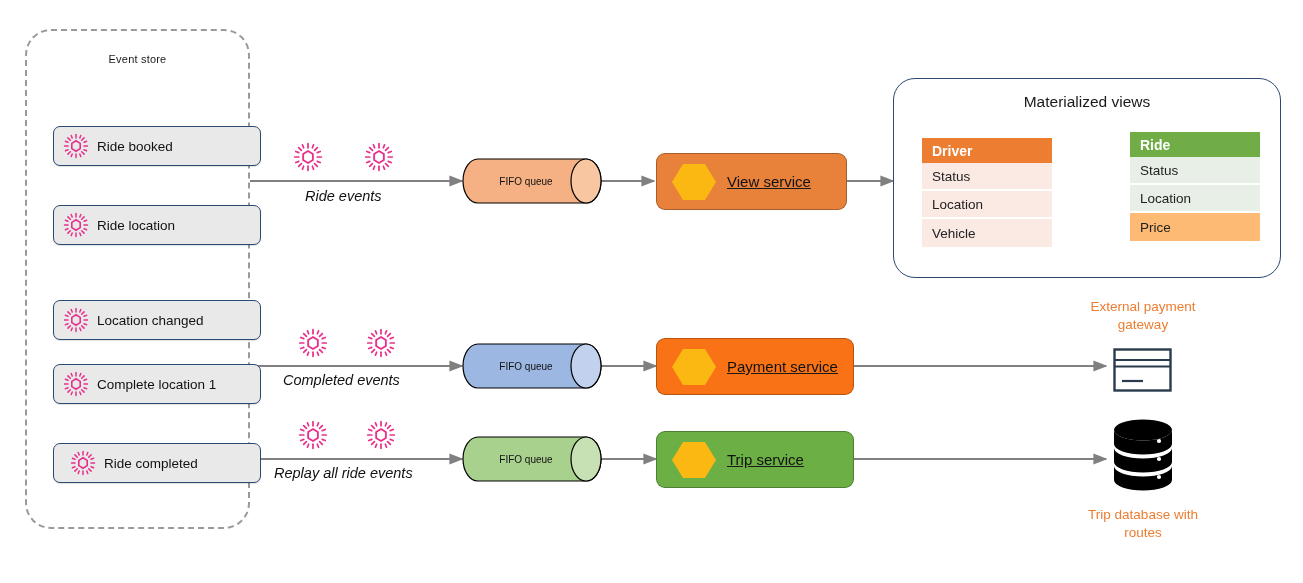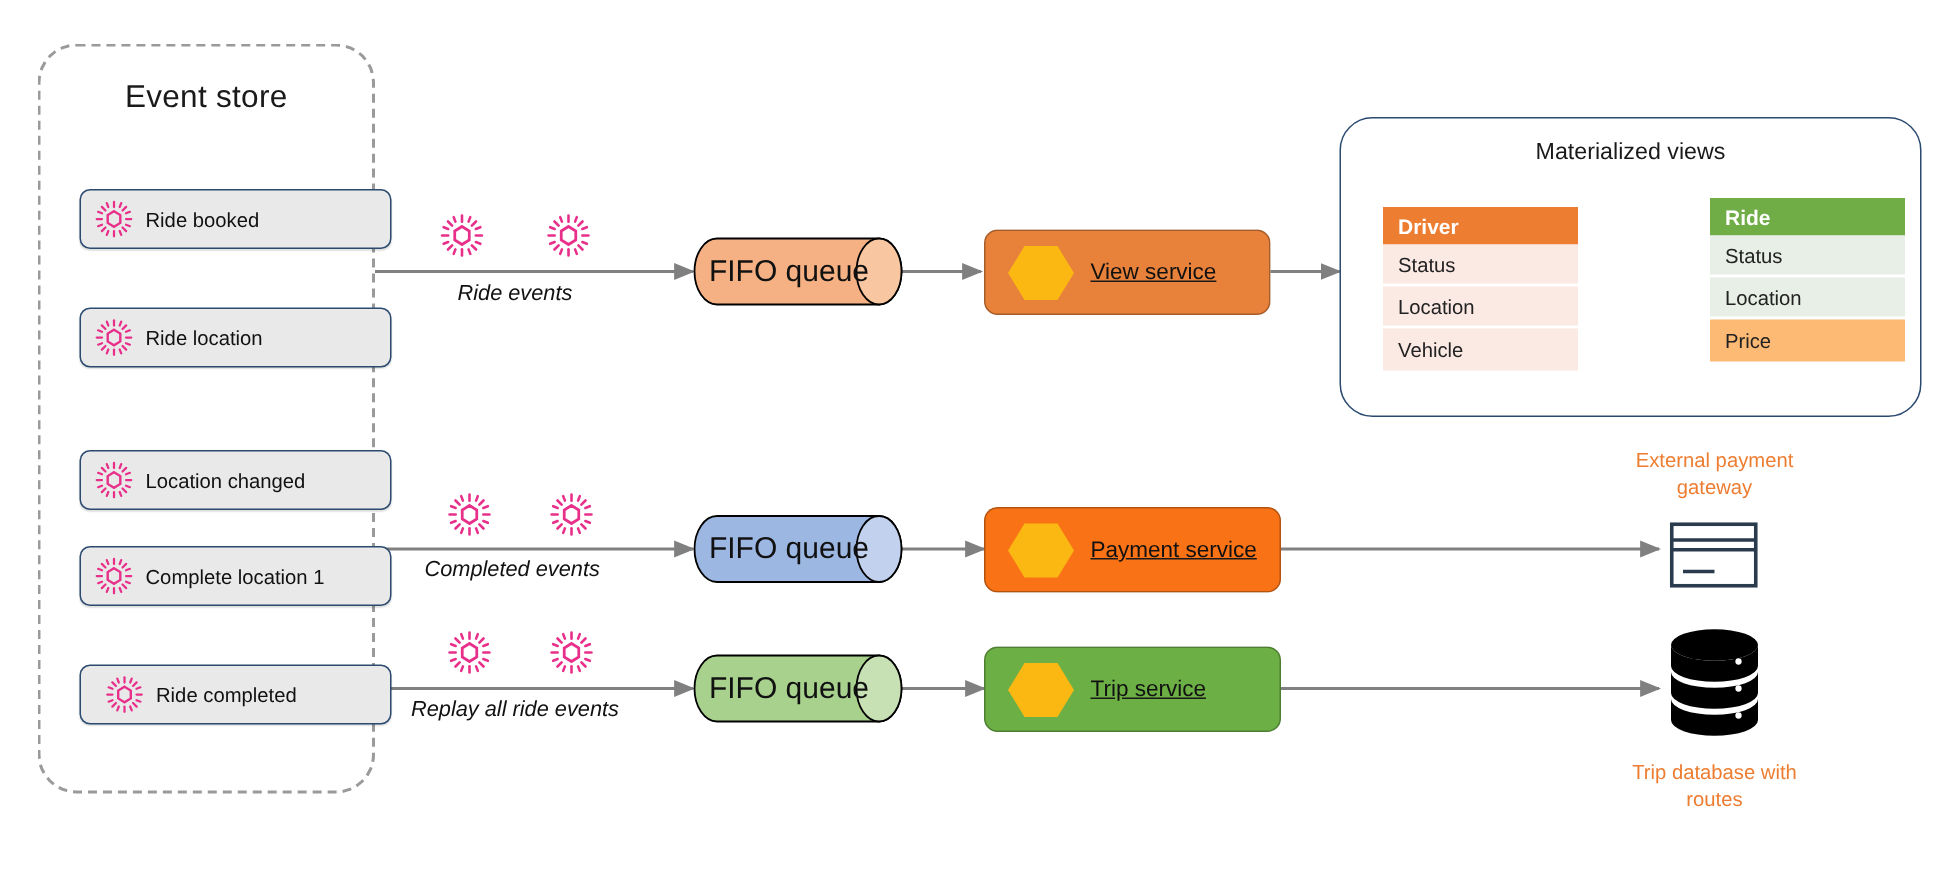--- a/index.html
+++ b/index.html
@@ -13,21 +13,21 @@
   svg.wires{position:absolute;left:0;top:0;width:1303px;height:583px;overflow:visible;}
 
   
   .event-store{
     position:absolute;left:25px;top:29px;width:225px;height:500px;
     border:2px dashed #9a9a9a;border-radius:26px;background:#ffffff;
     box-sizing:border-box;
   }
   .event-store-title{
     position:absolute;left:0;top:22px;width:100%;text-align:center;
-    font-size:21px;color:#1a1a1a;letter-spacing:.2px;
+    font-size:11px;color:#1a1a1a;letter-spacing:.2px;
   }
   .ev-item{
     position:absolute;left:53px;width:208px;height:40px;
     background:#e9e9e9;border:1.4px solid #2b4a70;border-radius:7px;
     box-sizing:border-box;display:flex;align-items:center;gap:8px;padding-left:9px;
     box-shadow:0 1px 1px rgba(0,0,0,.12);
   }
   .ev-item .label{font-size:13.5px;color:#111;white-space:nowrap;}
 
   
@@ -36,21 +36,21 @@
   
   .flow-label{
     position:absolute;font-style:italic;font-size:14.5px;color:#111;white-space:nowrap;
   }
 
   
   .queue{position:absolute;}
   .queue .qname{
     position:absolute;left:0;top:0;width:100%;height:100%;
     display:flex;align-items:center;justify-content:center;
-    font-size:20px;color:#111;padding-right:12px;box-sizing:border-box;
+    font-size:10px;color:#111;padding-right:12px;box-sizing:border-box;
     pointer-events:none;
   }
 
   
   .service{
     position:absolute;border-radius:9px;box-sizing:border-box;
     display:flex;align-items:center;gap:10px;padding-left:14px;
     border:1px solid rgba(0,0,0,.28);
     text-decoration:underline;
   }
@@ -419,21 +419,21 @@
   <div class="mv-panel">
     <div class="mv-title">Materialized views</div>
 
     <div class="mv-table" style="left:28px;top:59px;">
       <div class="mv-head" style="background:#ED7D31;">Driver</div>
       <div class="mv-row" style="background:#FBE9E4;">Status</div>
       <div class="mv-row" style="background:#FBE9E4;">Location</div>
       <div class="mv-row" style="background:#FBE9E4;border-bottom:none;">Vehicle</div>
     </div>
 
-    <div class="mv-table" style="left:232px;top:53px;padding-left:14px;">
+    <div class="mv-table" style="left:222px;top:53px;padding-left:14px;">
       <div class="mv-head" style="background:#70AD47;">Ride</div>
       <div class="mv-row" style="background:#E8EFE6;">Status</div>
       <div class="mv-row" style="background:#E8EFE6;">Location</div>
       <div class="mv-row" style="background:#fdba74;border-bottom:none;">Price</div>
     </div>
   </div>
 
   <div class="endpoint-label" style="left:1063px;top:298px;width:160px;">External payment
 gateway</div>
   <svg class="card-icon" style="left:1113px;top:348px;" width="59" height="44" viewBox="0 0 59 44">

